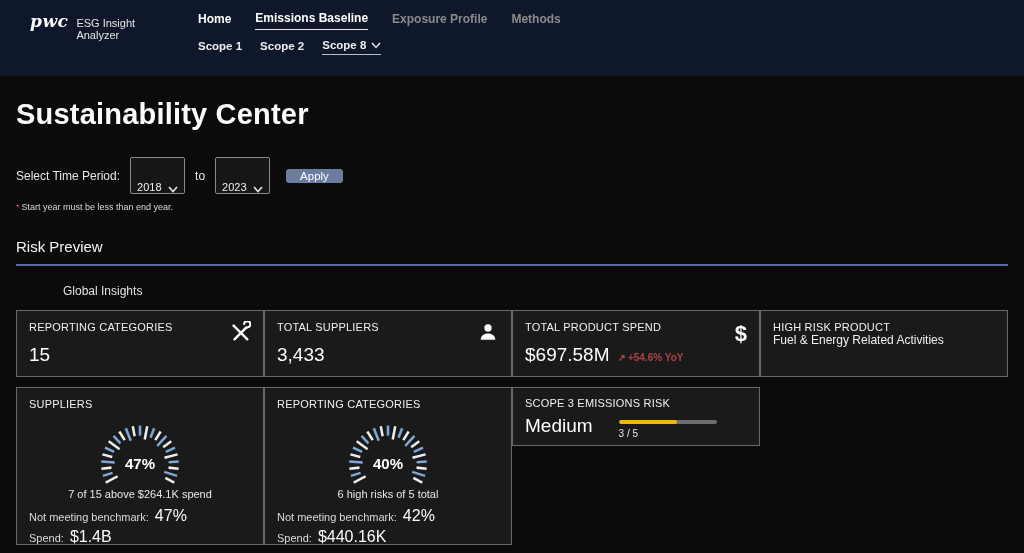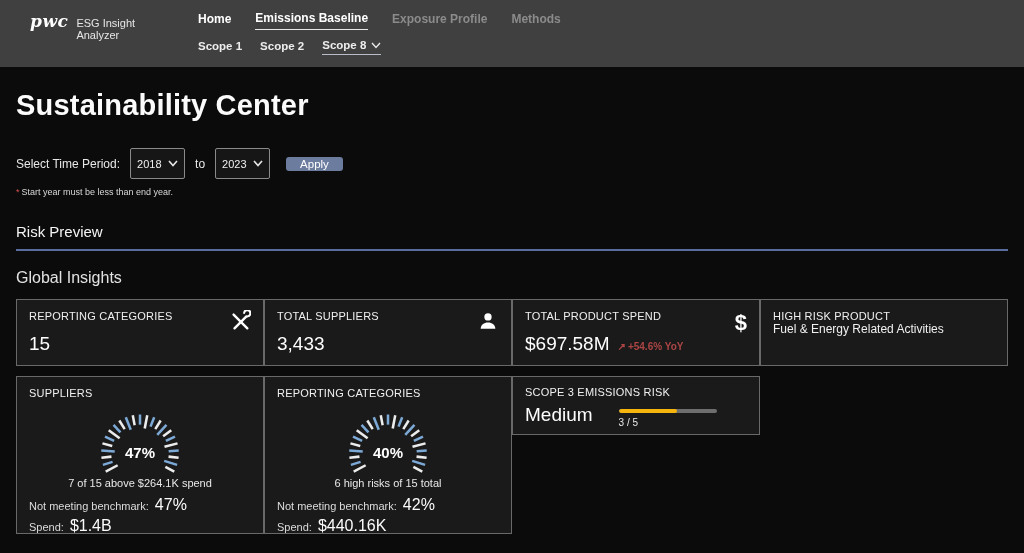--- a/index.html
+++ b/index.html
@@ -6,21 +6,21 @@
   html,body { width:1024px; height:553px; }
   body {
     background:#0b0b0b;
     font-family:"Liberation Sans", sans-serif;
     color:#f2f2f2;
     overflow:hidden;
   }
 
   
   .header {
-    height:67px; background:#404040;
+    height:76px; background:#0f172a;
     display:flex; align-items:flex-start;
     padding:11px 0 0 30px;
   }
   .logo-area { display:flex; align-items:baseline; gap:8px; width:138px; }
   .logo {
     font-family:"DejaVu Serif", serif;
     font-weight:700; font-style:italic;
     font-size:17px; color:#ffffff; letter-spacing:0.5px;
   }
   .app-title { font-size:11px; color:#e6e6e6; }
@@ -35,37 +35,37 @@
   .chev { width:10px; height:7px; display:inline-block; }
 
   
   .page { padding:0 16px; }
   .page-title { font-size:29px; font-weight:700; letter-spacing:0.2px; margin-top:22px; color:#fbfbfb; }
 
   .time-row { display:flex; align-items:center; gap:10px; margin-top:26px; }
   .time-label { font-size:12px; color:#e8e8e8; }
   .select {
     background:#161616; border:1px solid #8a8a8a; border-radius:2px;
-    height:31px; width:55px; padding:0 6px;
-    display:flex; align-items:center; justify-content:space-between;
+    height:37px; width:55px; padding:0 6px;
+    display:flex; align-items:flex-end; justify-content:space-between;
     font-size:11px; color:#f0f0f0; cursor:pointer;
   }
   .to-label { font-size:12px; color:#e8e8e8; }
   .apply-btn {
     background:#6b7c9f; border:none; border-radius:3px;
     height:14px; padding:0 14px; margin-left:6px;
     font-size:11.5px; color:#ffffff; font-family:"Liberation Sans",sans-serif;
     cursor:pointer;
   }
   .note { font-size:9px; color:#d8d8d8; margin-top:8px; }
   .note .asterisk { color:#d9534f; margin-right:2px; }
 
   .section-heading { font-size:15px; color:#f5f5f5; margin-top:26px; }
   .divider { height:2px; background:#5b6d9e; margin-top:9px; }
-  .sub-label { font-size:16px; color:#e2e2e2; margin-top:18px; }
+  .sub-label { font-size:12px; color:#e2e2e2; margin-top:18px;margin-left:47px; }
 
   
   .grid4 { display:grid; grid-template-columns:repeat(4,1fr); gap:0; margin-top:12px; }
   .card {
     background:#1a1a1a; border:1px solid #696969;
     padding:10px 12px; position:relative; min-height:64px;
   }
   .card-title { font-size:11px; color:#f0f0f0; letter-spacing:0.2px; }
   .card-icon { position:absolute; top:10px; right:12px; color:#ffffff; }
   .card-value { font-size:19px; color:#fdfdfd; margin-top:11px; display:flex; align-items:baseline; gap:8px; }
@@ -268,21 +268,21 @@
             <line x1="112.37918875605598" y1="41.84113041214222" x2="122.04243184642868" y2="34.72623526348653" stroke="#ececec" stroke-width="3" stroke-linecap="butt"></line>
             <line x1="115.65297591047155" y1="47.28962720281872" x2="126.47167329063798" y2="42.097730921460624" stroke="#7ca9d6" stroke-width="3" stroke-linecap="butt"></line>
             <line x1="113.99005806548405" y1="54.28141636309725" x2="129.45142236707557" y2="50.16483842341579" stroke="#ececec" stroke-width="3" stroke-linecap="butt"></line>
             <line x1="118.90948070778987" y1="59.52066175602695" x2="130.87753272230393" y2="58.645601199330585" stroke="#7ca9d6" stroke-width="3" stroke-linecap="butt"></line>
             <line x1="118.77837900185071" y1="65.87570793627837" x2="130.7001598260333" y2="67.24360485496486" stroke="#ececec" stroke-width="3" stroke-linecap="butt"></line>
             <line x1="113.64706724332221" y1="70.90761125984825" x2="128.9255031064274" y2="75.65833726510064" stroke="#7ca9d6" stroke-width="3" stroke-linecap="butt"></line>
             <line x1="115.02021815720352" y1="77.96203313472029" x2="125.61558927151064" y2="83.59569188815098" stroke="#ececec" stroke-width="3" stroke-linecap="butt"></line>
           </svg>
         <div class="gauge-label">40%</div>
       </div>
-      <div class="gauge-sub">6 high risks of 15 total</div>
+      <div class="gauge-sub">6 high risks of 5 total</div>
       <div class="stat-row">
         <span class="stat-label">Not meeting benchmark:</span>
         <span class="stat-value">42%</span>
       </div>
       <div class="stat-row" style="margin-top:3px;">
         <span class="stat-label">Spend:</span>
         <span class="stat-value">$440.16K</span>
       </div>
     </div>
 

